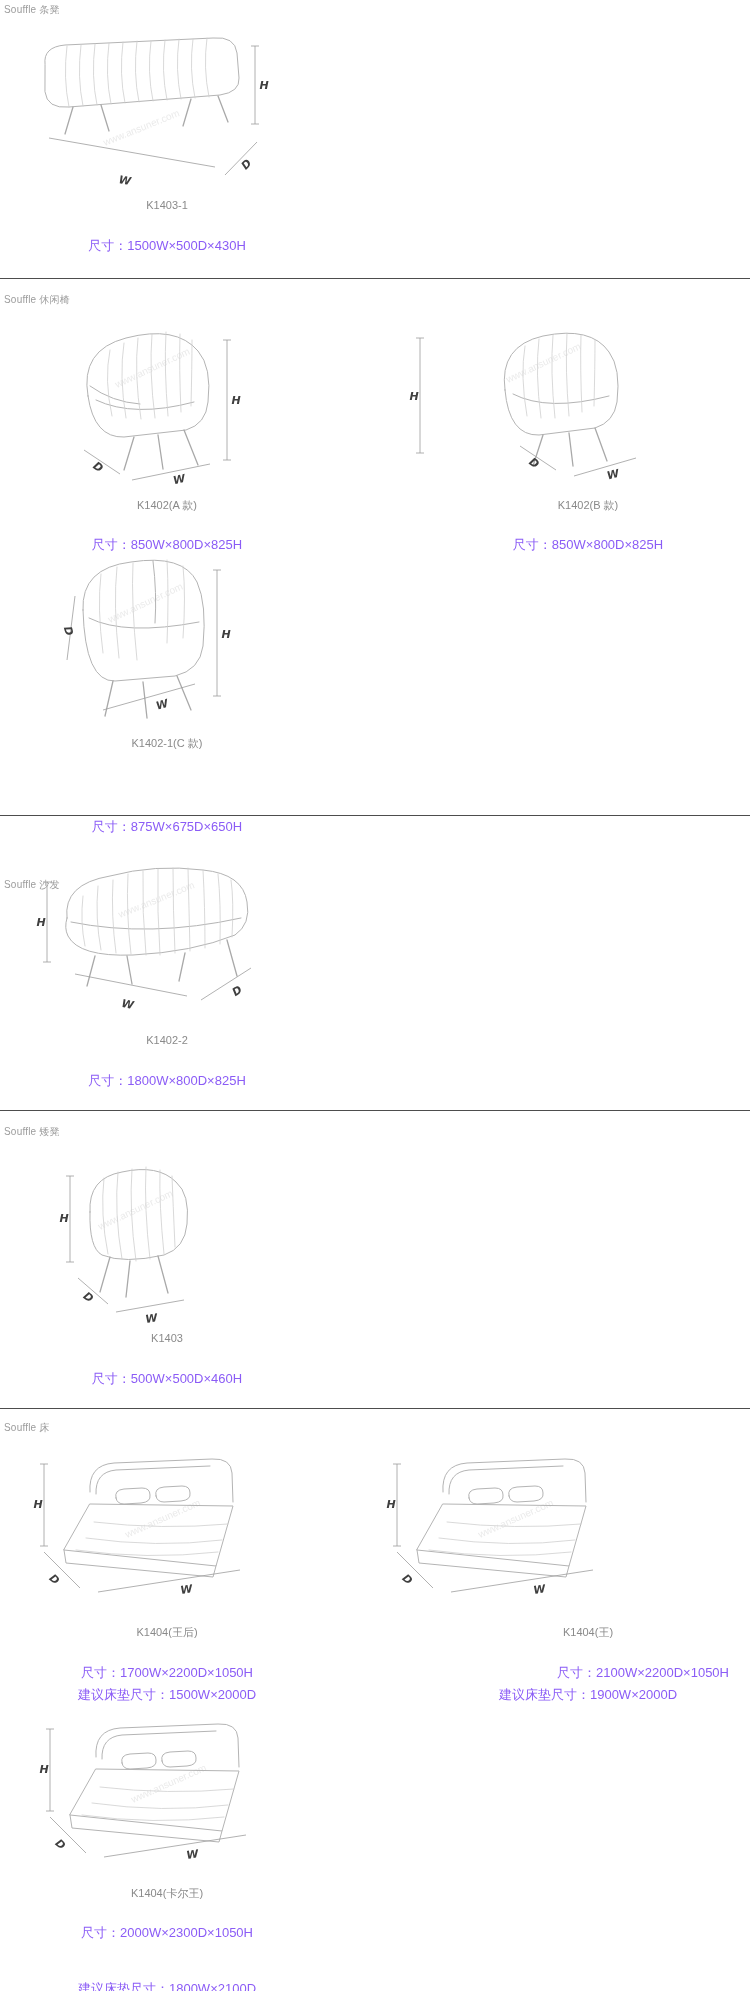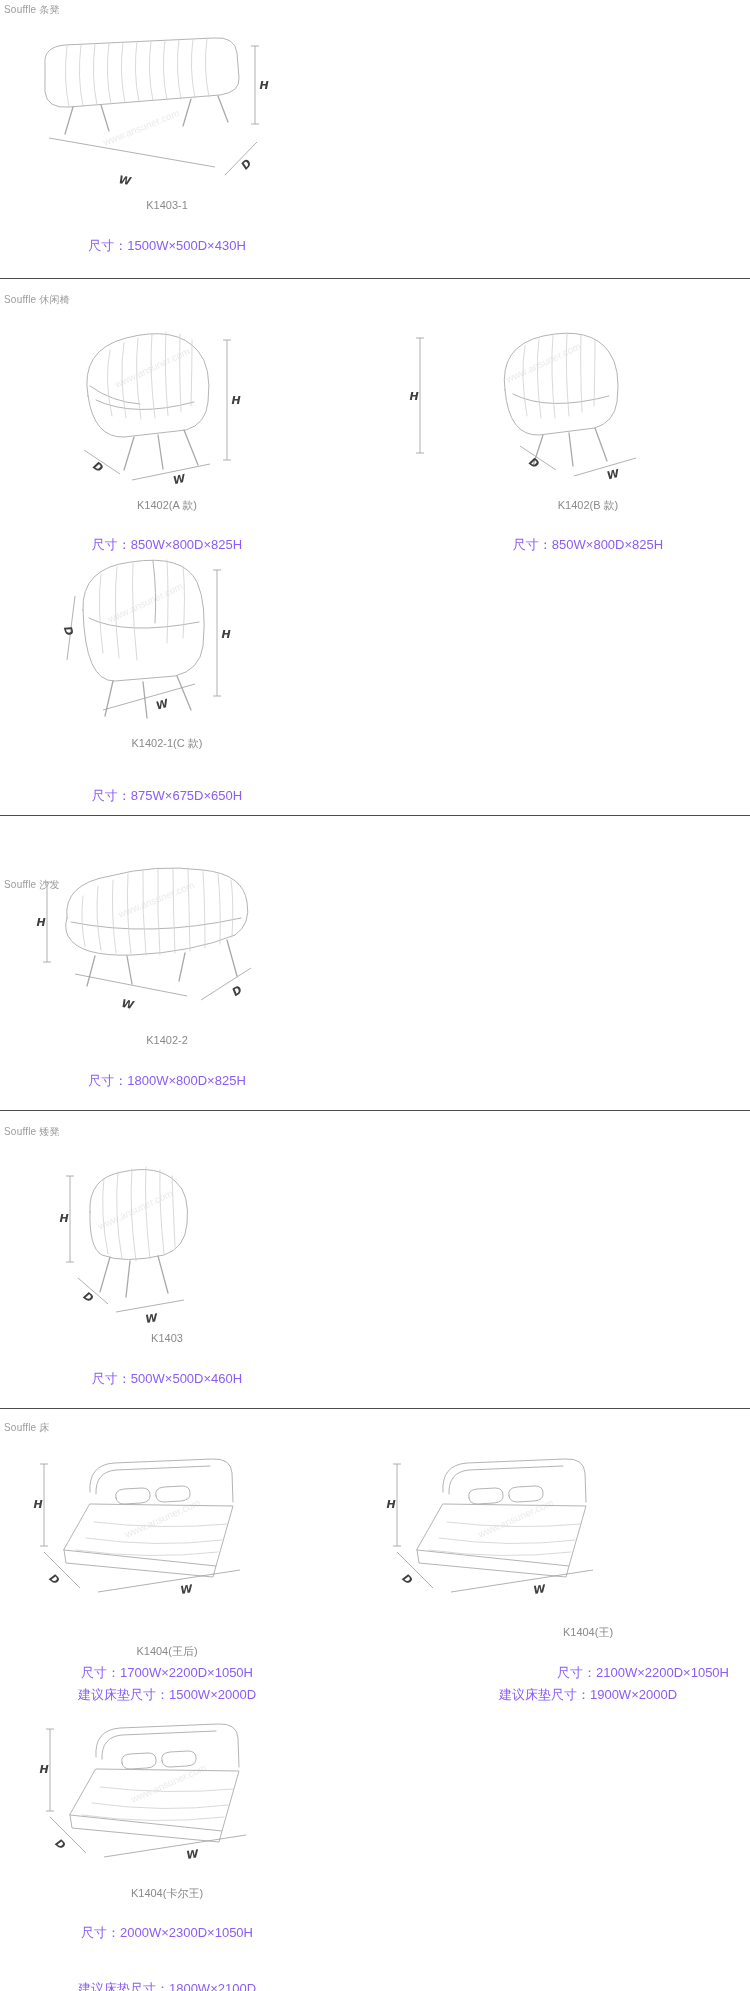--- a/index.html
+++ b/index.html
@@ -93,21 +93,21 @@
       <path class="lg" d="M58,133 L50,168 M88,134 L92,170 M122,128 L136,162"></path>
       <path class="dm" d="M162,22 L162,148 M158,22 L166,22 M158,148 L166,148"></path>
       <text class="dimtext" x="171" y="90" text-anchor="middle">H</text>
       <path class="dm" d="M20,48 L12,112"></path>
       <text class="dimtext" x="10" y="84" text-anchor="middle" transform="rotate(75 10 84)">D</text>
       <path class="dm" d="M48,162 L140,136"></path>
       <text class="dimtext" x="108" y="160" text-anchor="middle" transform="rotate(-16 108 160)">W</text>
     </svg>
   </div>
   <div class="code" style="left:17px;top:736px;width:300px;">K1402-1(C 款)</div>
-  <div class="size" style="left:17px;top:771px;width:300px;">尺寸：875W×675D×650H</div>
+  <div class="size" style="left:17px;top:802px;width:300px;">尺寸：875W×675D×650H</div>
 
   <div class="divider" style="top:815px;"></div>
 
   <div class="sec-title" style="top:830px;margin-top:48px;">Souffle 沙发</div>
 
   <div class="drawing" style="left:35px;top:858px;">
     <svg width="235" height="160" viewBox="0 0 235 160">
       <text class="wm" x="85" y="60" transform="rotate(-22 85 60)">www.ansuner.com</text>
       <path class="ln" d="M32,60 Q28,26 75,18 Q120,6 168,12 Q208,16 212,44 Q216,66 200,77 Q158,94 98,97 Q44,99 33,78 Q29,70 32,60 Z"></path>
       <path class="ln" d="M36,64 Q115,80 206,60"></path>
@@ -160,21 +160,21 @@
       <path class="pl" d="M62,72 Q130,80 196,74 M54,88 Q125,98 190,90 M44,100 Q115,110 186,102"></path>
       <path class="ln" d="M32,100 L34,113 L181,127 L184,116"></path>
       <path class="dm" d="M12,14 L12,96 M8,14 L16,14 M8,96 L16,96"></path>
       <text class="dimtext" x="6" y="58" text-anchor="middle">H</text>
       <path class="dm" d="M12,102 L48,138"></path>
       <text class="dimtext" x="20" y="132" text-anchor="middle" transform="rotate(42 20 132)">D</text>
       <path class="dm" d="M66,142 L208,120"></path>
       <text class="dimtext" x="155" y="143" text-anchor="middle" transform="rotate(-9 155 143)">W</text>
     </svg>
   </div>
-  <div class="code" style="left:17px;top:1625px;width:300px;margin-top:19px;">K1404(王后)</div>
+  <div class="code" style="left:17px;top:1625px;width:300px;">K1404(王后)</div>
   <div class="size" style="left:17px;top:1648px;width:300px;">尺寸：1700W×2200D×1050H</div>
   <div class="size" style="left:17px;top:1670px;width:300px;">建议床垫尺寸：1500W×2000D</div>
 
   <div class="drawing" style="left:385px;top:1450px;">
     <svg width="240" height="170" viewBox="0 0 240 170">
       <text class="wm" x="95" y="88" transform="rotate(-24 95 88)">www.ansuner.com</text>
       <path class="ln" d="M58,42 Q56,15 82,13 L180,9 Q199,8 200,23 L201,52"></path>
       <path class="ln" d="M64,44 Q63,22 84,20 L178,16"></path>
       <path class="ln" d="M84,48 Q82,40 92,39 L110,38 Q118,38 118,45 Q119,52 109,53 L92,54 Q85,54 84,48 Z"></path>
       <path class="ln" d="M124,46 Q122,38 132,37 L150,36 Q158,36 158,43 Q159,50 149,51 L132,52 Q125,52 124,46 Z"></path>

